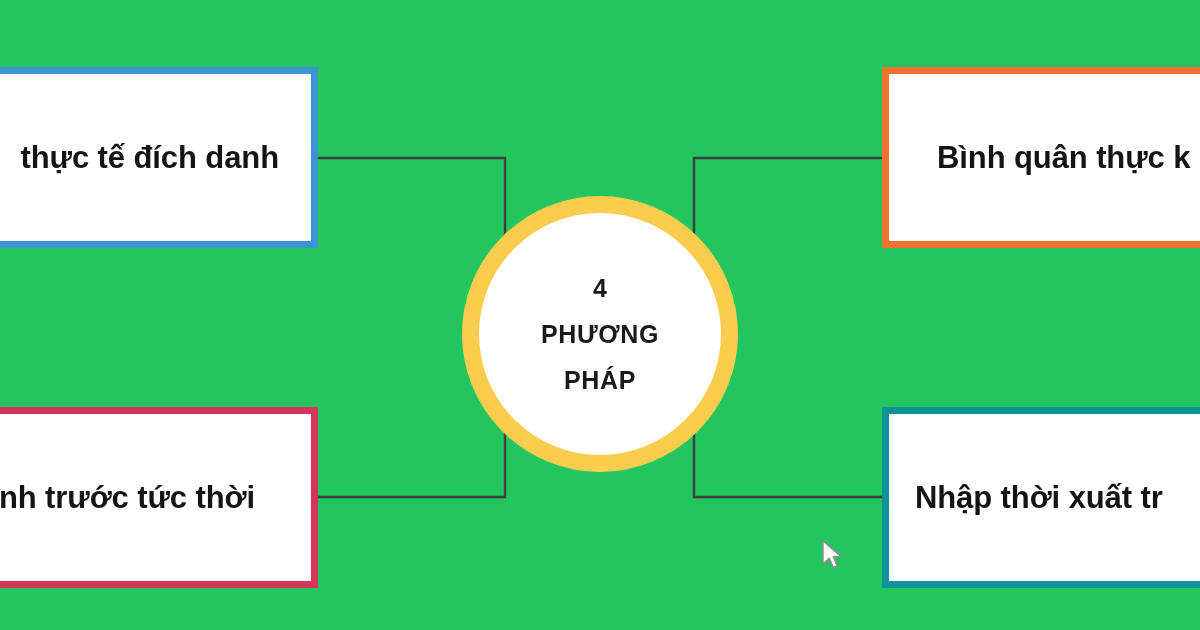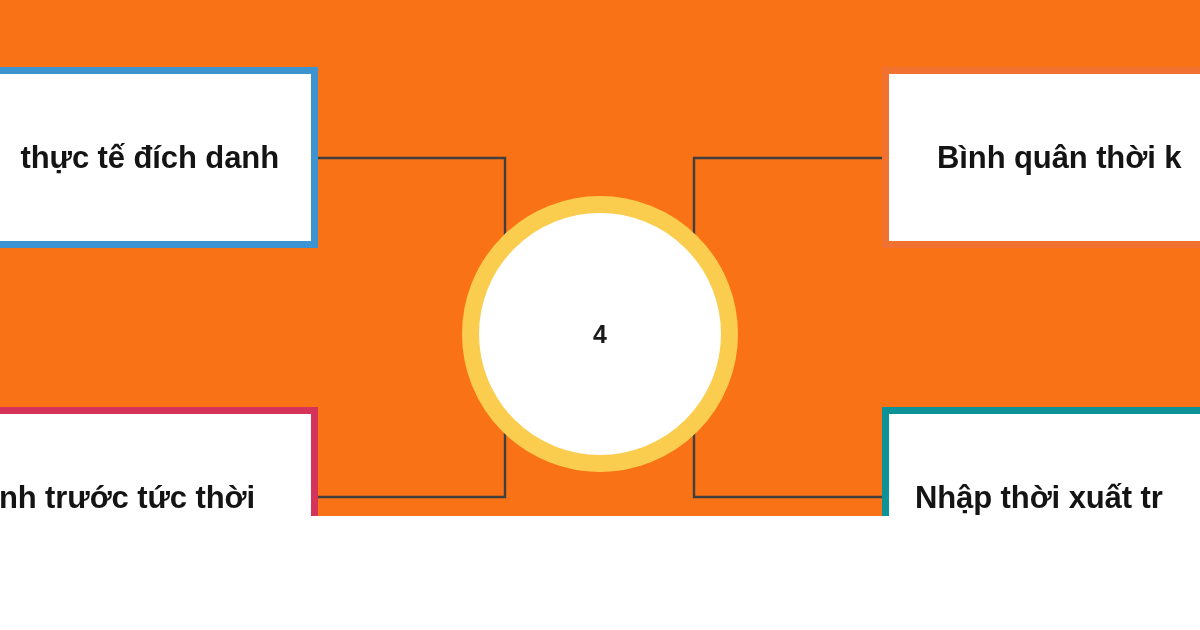--- a/index.html
+++ b/index.html
@@ -4,22 +4,22 @@
 <title>4 Phuong Phap Mindmap</title>
 <style>
   html, body {
     margin: 0;
     padding: 0;
     background: #ffffff;
   }
   #canvas {
     position: relative;
     width: 1200px;
-    height: 516px;
-    background: #f97316;
+    height: 630px;
+    background: #22c55e;
     overflow: hidden;
     font-family: "Liberation Sans", "DejaVu Sans", sans-serif;
   }
 
   
   .connectors {
     position: absolute;
     left: 0;
     top: 0;
     width: 1200px;
@@ -141,28 +141,30 @@
 
   <div class="branch-box" id="box-top-left">
     <span class="branch-label">thực tế đích danh</span>
   </div>
 
   <div class="branch-box" id="box-bottom-left">
     <span class="branch-label">nh trước tức thời</span>
   </div>
 
   <div class="branch-box" id="box-top-right">
-    <span class="branch-label">Bình quân thời k</span>
+    <span class="branch-label">Bình quân thực k</span>
   </div>
 
   <div class="branch-box" id="box-bottom-right">
     <span class="branch-label">Nhập thời xuất tr</span>
   </div>
 
   <div id="center-node">
     <span class="center-line num">4</span>
+    <span class="center-line">PHƯƠNG</span>
+    <span class="center-line">PHÁP</span>
   </div>
 
   <svg id="mouse-cursor" viewBox="0 0 26 34" width="26" height="34" aria-hidden="true">
     <path d="M4 3 L4 26 L10.2 20.2 L14.2 29.4 L18.2 27.6 L14.3 18.7 L22 18.4 Z" fill="#fdfdfd" stroke="#8c8c8c" stroke-width="1.5" stroke-linejoin="round"></path>
   </svg>
 
 </div>
 
 </body></html>

